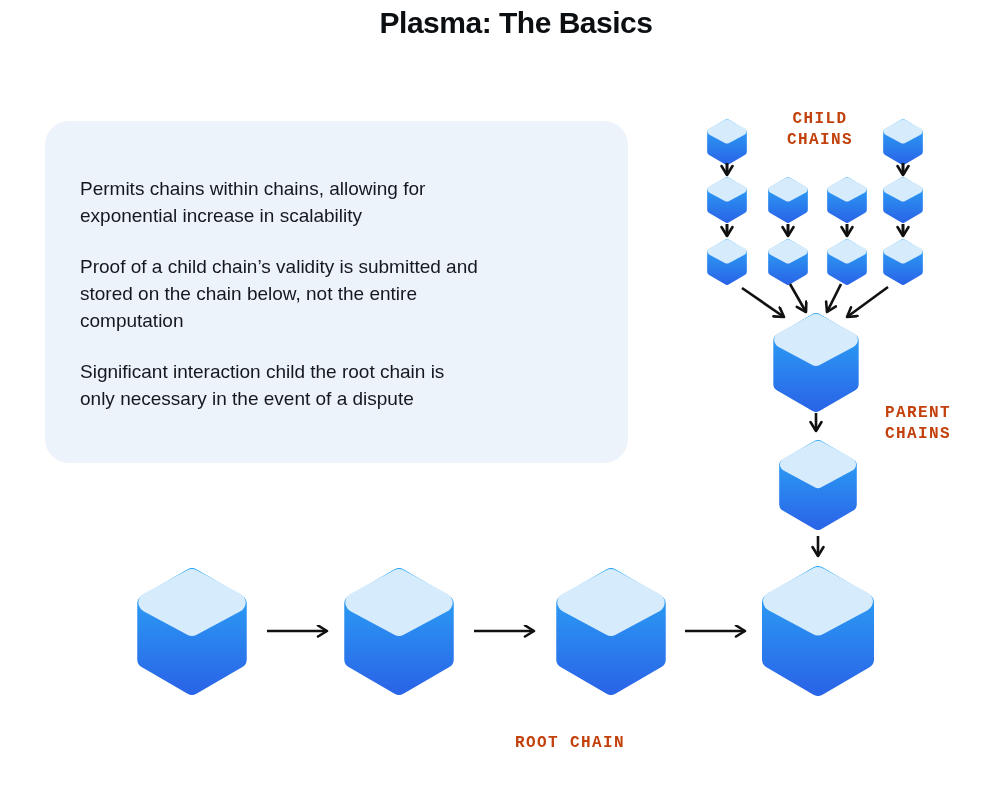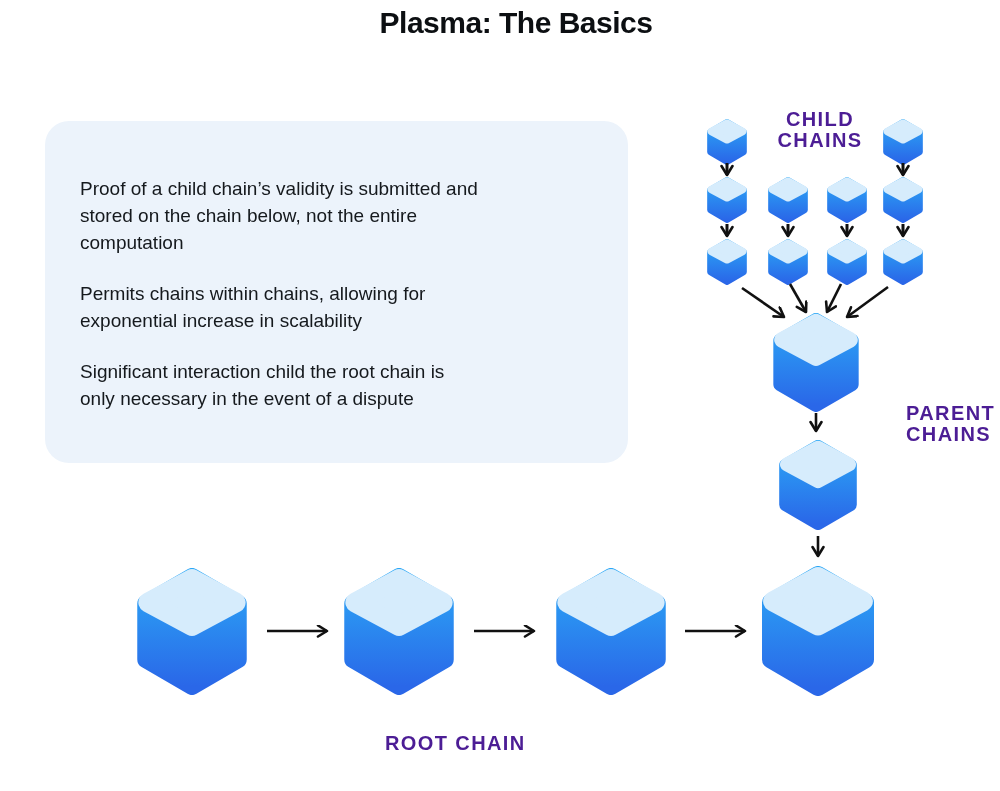--- a/index.html
+++ b/index.html
@@ -13,27 +13,27 @@
   }
   .info-box {
     position:absolute; left:45px; top:121px; width:583px; height:342px;
     background:#ecf3fb; border-radius:24px; box-sizing:border-box;
     padding:54px 40px 0 35px;
   }
   .info-box p { margin:0 0 24px 0; font-size:19px; line-height:27px; color:#15191d; }
   .info-box p span { display:block; }
   .cube { position:absolute; display:block; }
   .label {
-    position:absolute; font-size:20px; font-weight:700; letter-spacing:1.4px;
-    line-height:21px; color:#4c1d95; white-space:nowrap;
+    position:absolute; font-size:16px; font-weight:700; letter-spacing:1.4px;
+    line-height:21px; color:#c2410c; white-space:nowrap;font-family:Liberation Mono, monospace;
   }
   .label span { display:block; }
   .label-child { left:760px; top:109px; width:120px; text-align:center; }
-  .label-parent { left:906px; top:403px; text-align:left; }
-  .label-root { left:385px; top:733px; width:240px; text-align:left; }
+  .label-parent { left:885px; top:403px; text-align:left; }
+  .label-root { left:385px; top:733px; width:240px; text-align:right; }
   .overlay { position:absolute; left:0; top:0; pointer-events:none; }
   .defs-holder { position:absolute; width:0; height:0; }
 </style>
 </head>
 <body>
 
 <div class="canvas">
 
   <svg class="defs-holder" xmlns="http://www.w3.org/2000/svg" xmlns:xlink="http://www.w3.org/1999/xlink">
     <defs>
@@ -48,27 +48,27 @@
       <marker id="head" markerWidth="18" markerHeight="14" refX="12" refY="6.5" orient="auto" markerUnits="userSpaceOnUse">
         <path d="M3,1 L12,6.5 L3,12" fill="none" stroke="#111111" stroke-width="2.6" stroke-linecap="round" stroke-linejoin="round"></path>
       </marker>
     </defs>
   </svg>
 
   <h1 class="title">Plasma: The Basics</h1>
 
   <div class="info-box">
     <p>
+      <span>Permits chains within chains, allowing for</span>
+      <span>exponential increase in scalability</span>
+    </p>
+    <p>
       <span>Proof of a child chain’s validity is submitted and</span>
       <span>stored on the chain below, not the entire</span>
       <span>computation</span>
-    </p>
-    <p>
-      <span>Permits chains within chains, allowing for</span>
-      <span>exponential increase in scalability</span>
     </p>
     <p>
       <span>Significant interaction child the root chain is</span>
       <span>only necessary in the event of a dispute</span>
     </p>
   </div>
 
   <div class="label label-child">
     <span>CHILD</span>
     <span>CHAINS</span>

